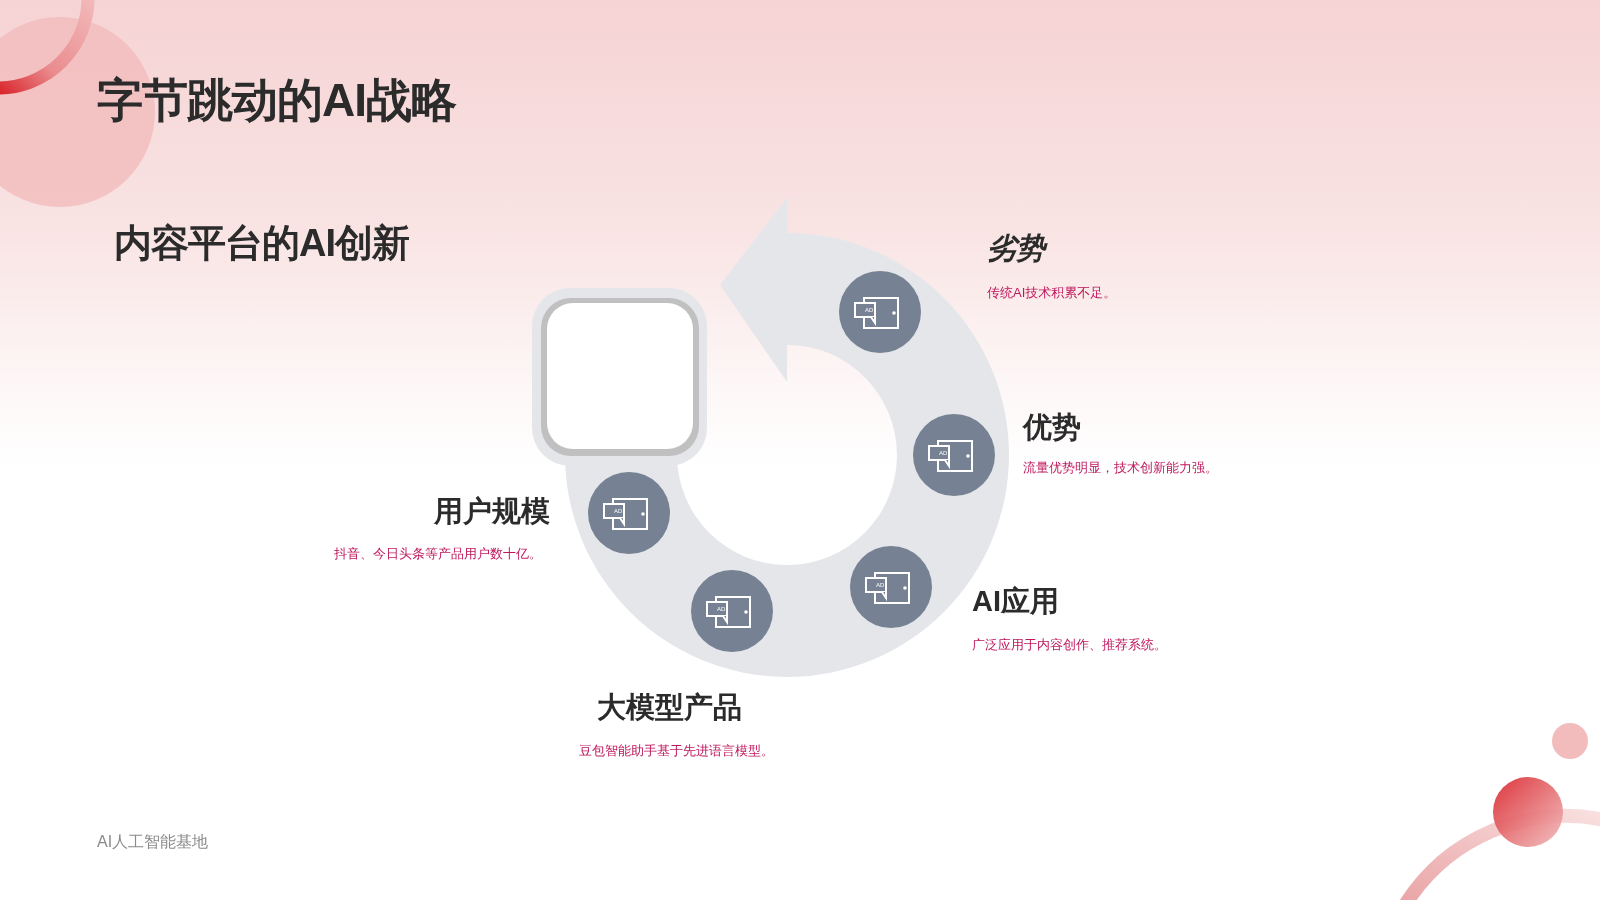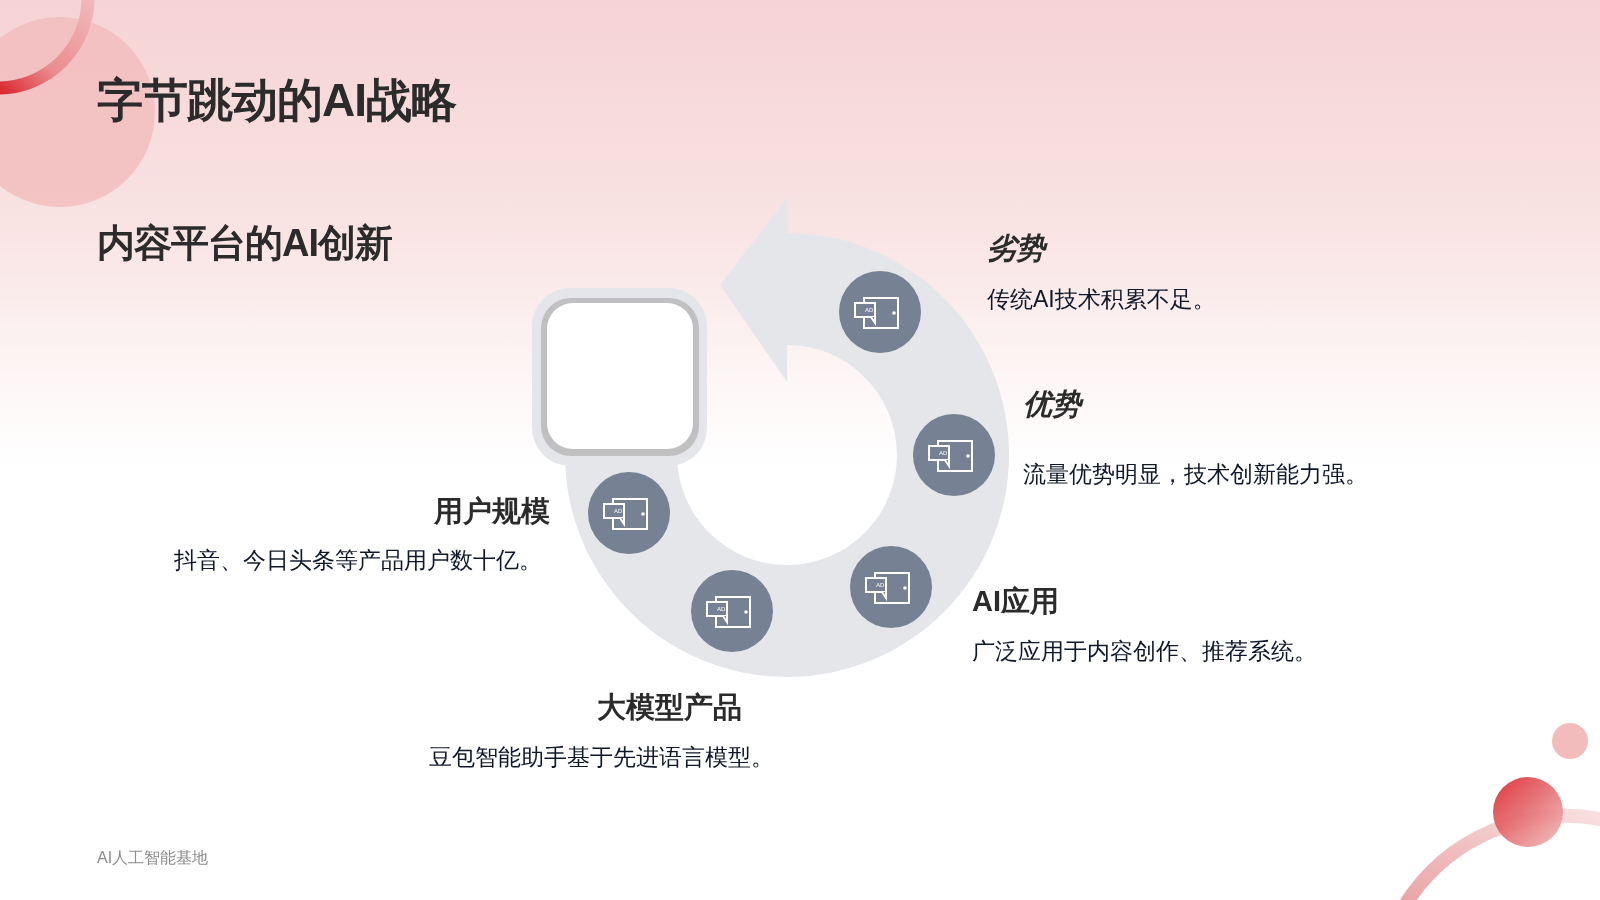--- a/index.html
+++ b/index.html
@@ -1,24 +1,24 @@
 <!DOCTYPE html>
 <html><head>
 <meta charset="utf-8">
 <style>
   html, body { margin:0; padding:0; }
   body { width:1600px; height:900px; overflow:hidden; position:relative;
     font-family: "Liberation Sans", "DejaVu Sans", sans-serif;
     background: linear-gradient(180deg, #f6d3d4 0%, #f9e3e3 25%, #fdf6f6 42%, #ffffff 52%, #ffffff 100%); }
   .abs { position:absolute; }
   .title { left:97px; top:70px; font-size:46px; font-weight:bold; color:#2b2b2b; letter-spacing:-1px;text-align:right; }
-  .subtitle { left:97px; top:218px; font-size:38px; font-weight:bold; color:#2b2b2b; letter-spacing:-1px; }
-  .footer { left:97px; top:832px; font-size:16px; color:#8a8a8a;margin-top:16px; }
+  .subtitle { left:114px; top:218px; font-size:38px; font-weight:bold; color:#2b2b2b; letter-spacing:-1px; }
+  .footer { left:97px; top:832px; font-size:16px; color:#8a8a8a; }
   .lbl-h { font-size:29px; font-weight:bold; color:#2b2b2b; white-space:nowrap; }
-  .lbl-d { font-size:23px; color:#0f172a; white-space:nowrap; }
+  .lbl-d { font-size:13px; color:#be185d; white-space:nowrap; }
   .r { text-align:center; }
   svg { position:absolute; left:0; top:0; }
 </style>
 </head>
 <body>
 
 <svg width="1600" height="900" viewBox="0 0 1600 900">
   <defs>
     <linearGradient id="arcGradTL" x1="0" y1="1" x2="1" y2="0">
       <stop offset="0" stop-color="#d9252b"></stop>
@@ -101,21 +101,21 @@
     <text x="-15" y="0" font-size="6" fill="#fff" font-family="Liberation Sans, sans-serif">AD</text>
   </g>
 </svg>
 
 <div class="abs title">字节跳动的AI战略</div>
 <div class="abs subtitle">内容平台的AI创新</div>
 
 <div class="abs lbl-h" style="left:987px; top:229px;font-style:italic;">劣势</div>
 <div class="abs lbl-d" style="left:987px; top:284px;">传统AI技术积累不足。</div>
 
-<div class="abs lbl-h" style="left:1023px; top:385px;font-style:italic;">优势</div>
+<div class="abs lbl-h" style="left:1023px; top:408px;">优势</div>
 <div class="abs lbl-d" style="left:1023px; top:459px;text-align:center;">流量优势明显，技术创新能力强。</div>
 
 <div class="abs lbl-h" style="left:972px; top:582px;">AI应用</div>
 <div class="abs lbl-d" style="left:972px; top:636px;">广泛应用于内容创作、推荐系统。</div>
 
 <div class="abs lbl-h r" style="right:858px; top:688px;">大模型产品</div>
 <div class="abs lbl-d r" style="right:826px; top:742px;">豆包智能助手基于先进语言模型。</div>
 
 <div class="abs lbl-h r" style="right:1050px; top:492px;">用户规模</div>
 <div class="abs lbl-d r" style="right:1058px; top:545px;">抖音、今日头条等产品用户数十亿。</div>

